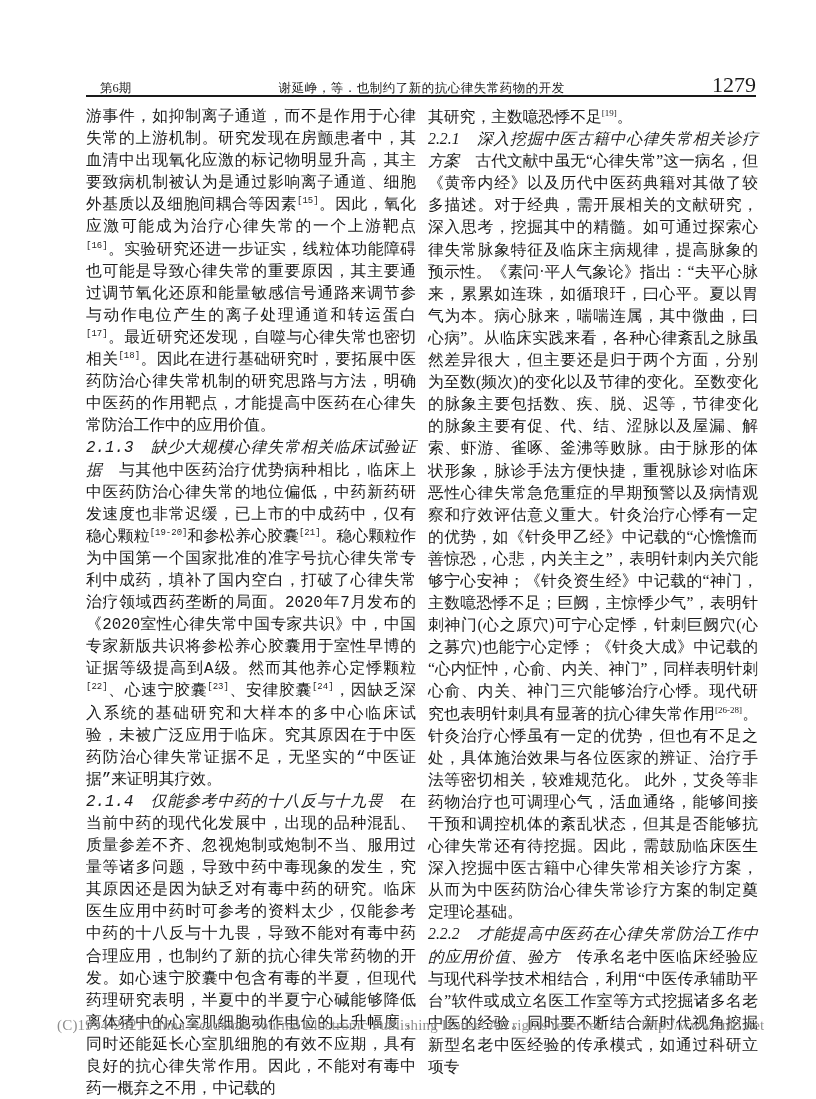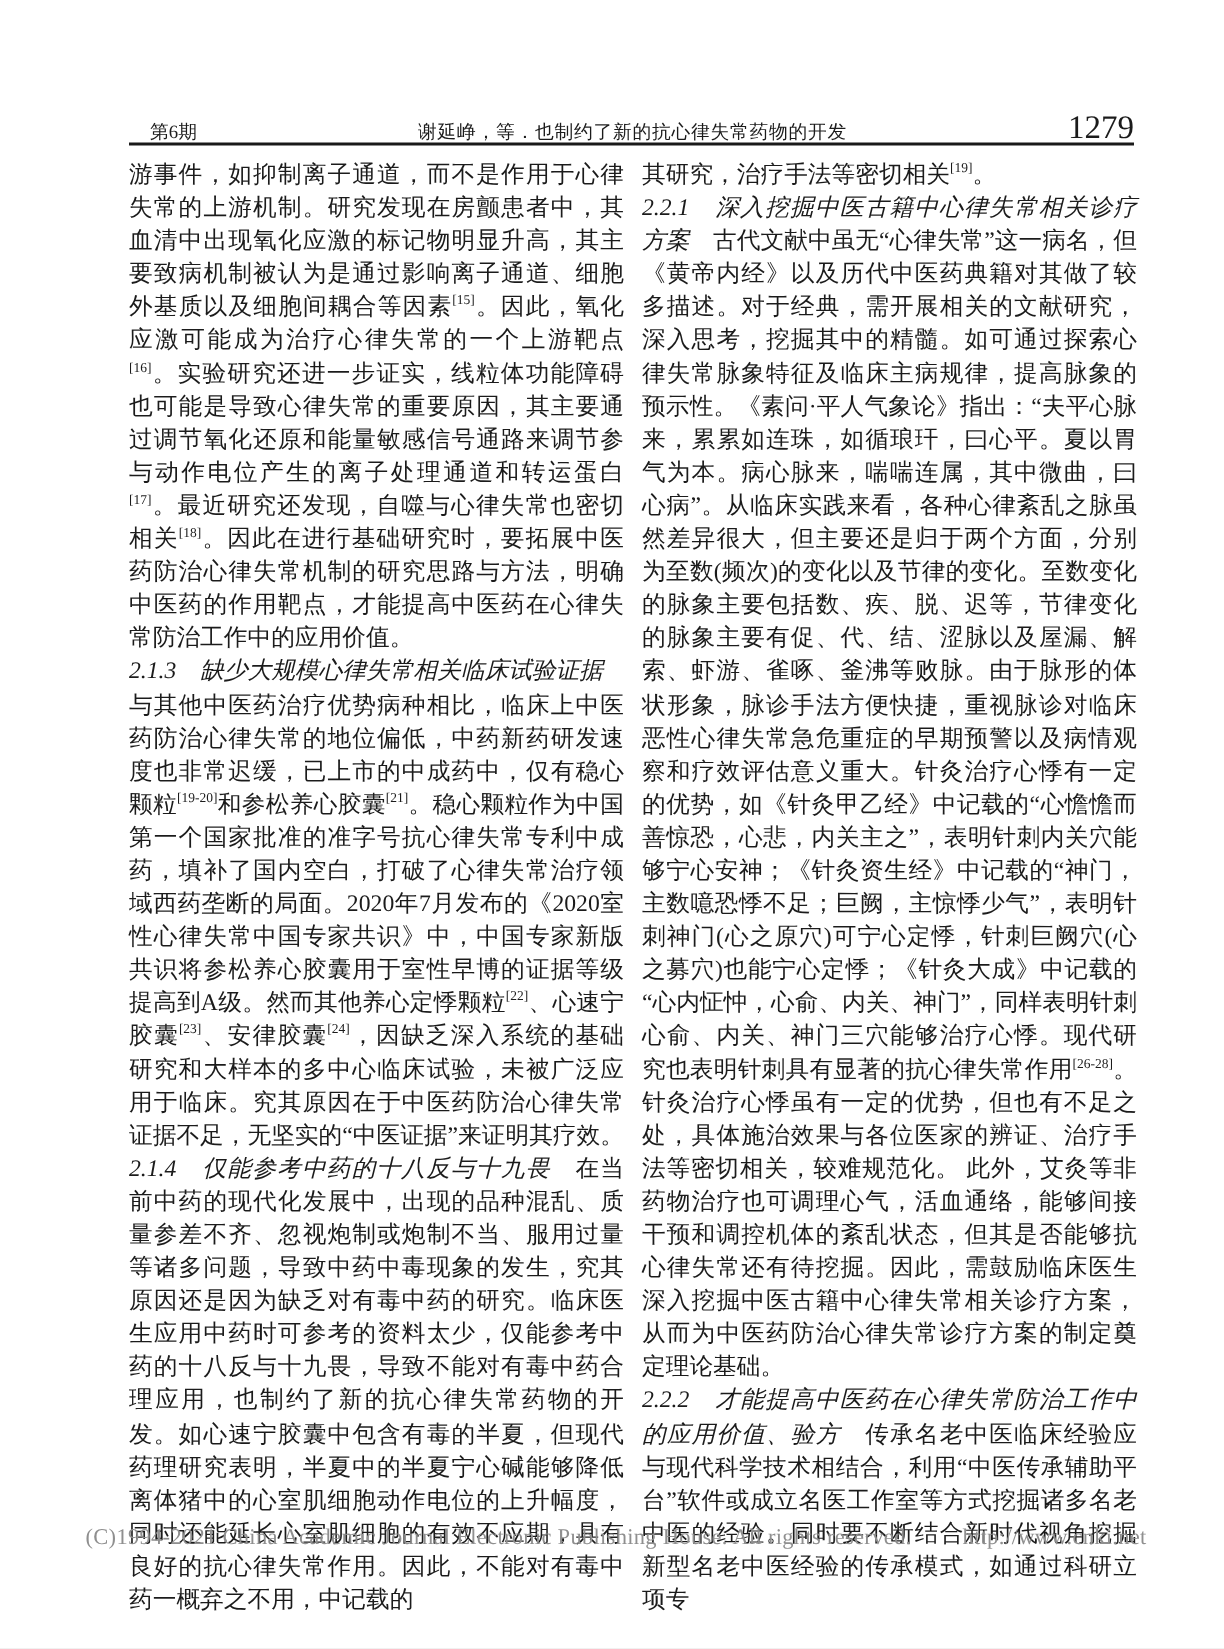--- a/index.html
+++ b/index.html
@@ -25,21 +25,21 @@
     position:absolute; left:86px; top:95px; width:670px; height:2px;
     background:#1a1a1a;
   }
   
   .col {
     position:absolute; top:106px; width:330px;
     font-size:15.8px; line-height:22.1px;
     text-align:justify;
     text-justify:inter-ideograph;
   }
-  .col-left  { left:86px; }
+  .col-left  { left:86px;font-family:Liberation Mono, monospace; }
   .col-right { left:428px; }
   .para { margin:0; }
   .run-normal { }
   .run-kai { font-style:italic; }
   .run-bold { font-weight:bold; font-family:"Liberation Sans","DejaVu Sans",sans-serif; font-size:15.2px; }
   sup.cite {
     font-size:9px; line-height:0; vertical-align:super; white-space:nowrap;
     letter-spacing:0;
   }
   
@@ -61,21 +61,21 @@
     <span class="pageno">1279</span>
   </div>
   <div class="header-rule"></div>
 
   <div class="col col-left">
       <div class="para"><span class="run-normal">游事件，如抑制离子通道，而不是作用于心律失常的上游机制。研究发现在房颤患者中，其血清中出现氧化应激的标记物明显升高，其主要致病机制被认为是通过影响离子通道、细胞外基质以及细胞间耦合等因素</span><sup class="cite">[15]</sup><span class="run-normal">。因此，氧化应激可能成为治疗心律失常的一个上游靶点</span><sup class="cite">[16]</sup><span class="run-normal">。实验研究还进一步证实，线粒体功能障碍也可能是导致心律失常的重要原因，其主要通过调节氧化还原和能量敏感信号通路来调节参与动作电位产生的离子处理通道和转运蛋白</span><sup class="cite">[17]</sup><span class="run-normal">。最近研究还发现，自噬与心律失常也密切相关</span><sup class="cite">[18]</sup><span class="run-normal">。因此在进行基础研究时，要拓展中医药防治心律失常机制的研究思路与方法，明确中医药的作用靶点，才能提高中医药在心律失常防治工作中的应用价值。</span></div>
       <div class="para"><span class="run-kai">2.1.3　缺少大规模心律失常相关临床试验证据</span><span class="run-normal">　与其他中医药治疗优势病种相比，临床上中医药防治心律失常的地位偏低，中药新药研发速度也非常迟缓，已上市的中成药中，仅有稳心颗粒</span><sup class="cite">[19-20]</sup><span class="run-normal">和参松养心胶囊</span><sup class="cite">[21]</sup><span class="run-normal">。稳心颗粒作为中国第一个国家批准的准字号抗心律失常专利中成药，填补了国内空白，打破了心律失常治疗领域西药垄断的局面。2020年7月发布的《2020室性心律失常中国专家共识》中，中国专家新版共识将参松养心胶囊用于室性早博的证据等级提高到A级。然而其他养心定悸颗粒</span><sup class="cite">[22]</sup><span class="run-normal">、心速宁胶囊</span><sup class="cite">[23]</sup><span class="run-normal">、安律胶囊</span><sup class="cite">[24]</sup><span class="run-normal">，因缺乏深入系统的基础研究和大样本的多中心临床试验，未被广泛应用于临床。究其原因在于中医药防治心律失常证据不足，无坚实的“中医证据”来证明其疗效。</span></div>
       <div class="para"><span class="run-kai">2.1.4　仅能参考中药的十八反与十九畏</span><span class="run-normal">　在当前中药的现代化发展中，出现的品种混乱、质量参差不齐、忽视炮制或炮制不当、服用过量等诸多问题，导致中药中毒现象的发生，究其原因还是因为缺乏对有毒中药的研究。临床医生应用中药时可参考的资料太少，仅能参考中药的十八反与十九畏，导致不能对有毒中药合理应用，也制约了新的抗心律失常药物的开发。如心速宁胶囊中包含有毒的半夏，但现代药理研究表明，半夏中的半夏宁心碱能够降低离体猪中的心室肌细胞动作电位的上升幅度，同时还能延长心室肌细胞的有效不应期，具有良好的抗心律失常作用。因此，不能对有毒中药一概弃之不用，中记载的</span></div>
     </div>
   <div class="col col-right">
-      <div class="para"><span class="run-normal">其研究，治疗手法等密切相关</span><sup class="cite">[19]</sup><span class="run-normal">。</span></div>
+      <div class="para"><span class="run-normal">其研究，主数噫恐悸不足</span><sup class="cite">[19]</sup><span class="run-normal">。</span></div>
       <div class="para"><span class="run-kai">2.2.1　深入挖掘中医古籍中心律失常相关诊疗方案</span><span class="run-normal">　古代文献中虽无“心律失常”这一病名，但《黄帝内经》以及历代中医药典籍对其做了较多描述。对于经典，需开展相关的文献研究，深入思考，挖掘其中的精髓。如可通过探索心律失常脉象特征及临床主病规律，提高脉象的预示性。《素问·平人气象论》指出：“夫平心脉来，累累如连珠，如循琅玕，曰心平。夏以胃气为本。病心脉来，喘喘连属，其中微曲，曰心病”。从临床实践来看，各种心律紊乱之脉虽然差异很大，但主要还是归于两个方面，分别为至数(频次)的变化以及节律的变化。至数变化的脉象主要包括数、疾、脱、迟等，节律变化的脉象主要有促、代、结、涩脉以及屋漏、解索、虾游、雀啄、釜沸等败脉。由于脉形的体状形象，脉诊手法方便快捷，重视脉诊对临床恶性心律失常急危重症的早期预警以及病情观察和疗效评估意义重大。针灸治疗心悸有一定的优势，如《针灸甲乙经》中记载的“心憺憺而善惊恐，心悲，内关主之”，表明针刺内关穴能够宁心安神；《针灸资生经》中记载的“神门，主数噫恐悸不足；巨阙，主惊悸少气”，表明针刺神门(心之原穴)可宁心定悸，针刺巨阙穴(心之募穴)也能宁心定悸；《针灸大成》中记载的“心内怔忡，心俞、内关、神门”，同样表明针刺心俞、内关、神门三穴能够治疗心悸。现代研究也表明针刺具有显著的抗心律失常作用</span><sup class="cite">[26-28]</sup><span class="run-normal">。针灸治疗心悸虽有一定的优势，但也有不足之处，具体施治效果与各位医家的辨证、治疗手法等密切相关，较难规范化。 此外，艾灸等非药物治疗也可调理心气，活血通络，能够间接干预和调控机体的紊乱状态，但其是否能够抗心律失常还有待挖掘。因此，需鼓励临床医生深入挖掘中医古籍中心律失常相关诊疗方案，从而为中医药防治心律失常诊疗方案的制定奠定理论基础。</span></div>
       <div class="para"><span class="run-kai">2.2.2　才能提高中医药在心律失常防治工作中的应用价值、验方</span><span class="run-normal">　传承名老中医临床经验应与现代科学技术相结合，利用“中医传承辅助平台”软件或成立名医工作室等方式挖掘诸多名老中医的经验。同时要不断结合新时代视角挖掘新型名老中医经验的传承模式，如通过科研立项专</span></div>
     </div>
 
   <div class="footer">
     <span>(C)1994-2021 China Academic Journal Electronic Publishing House. All rights reserved.</span>
     <span class="footer-url">http://www.cnki.net</span>
   </div>
 
 </div>

